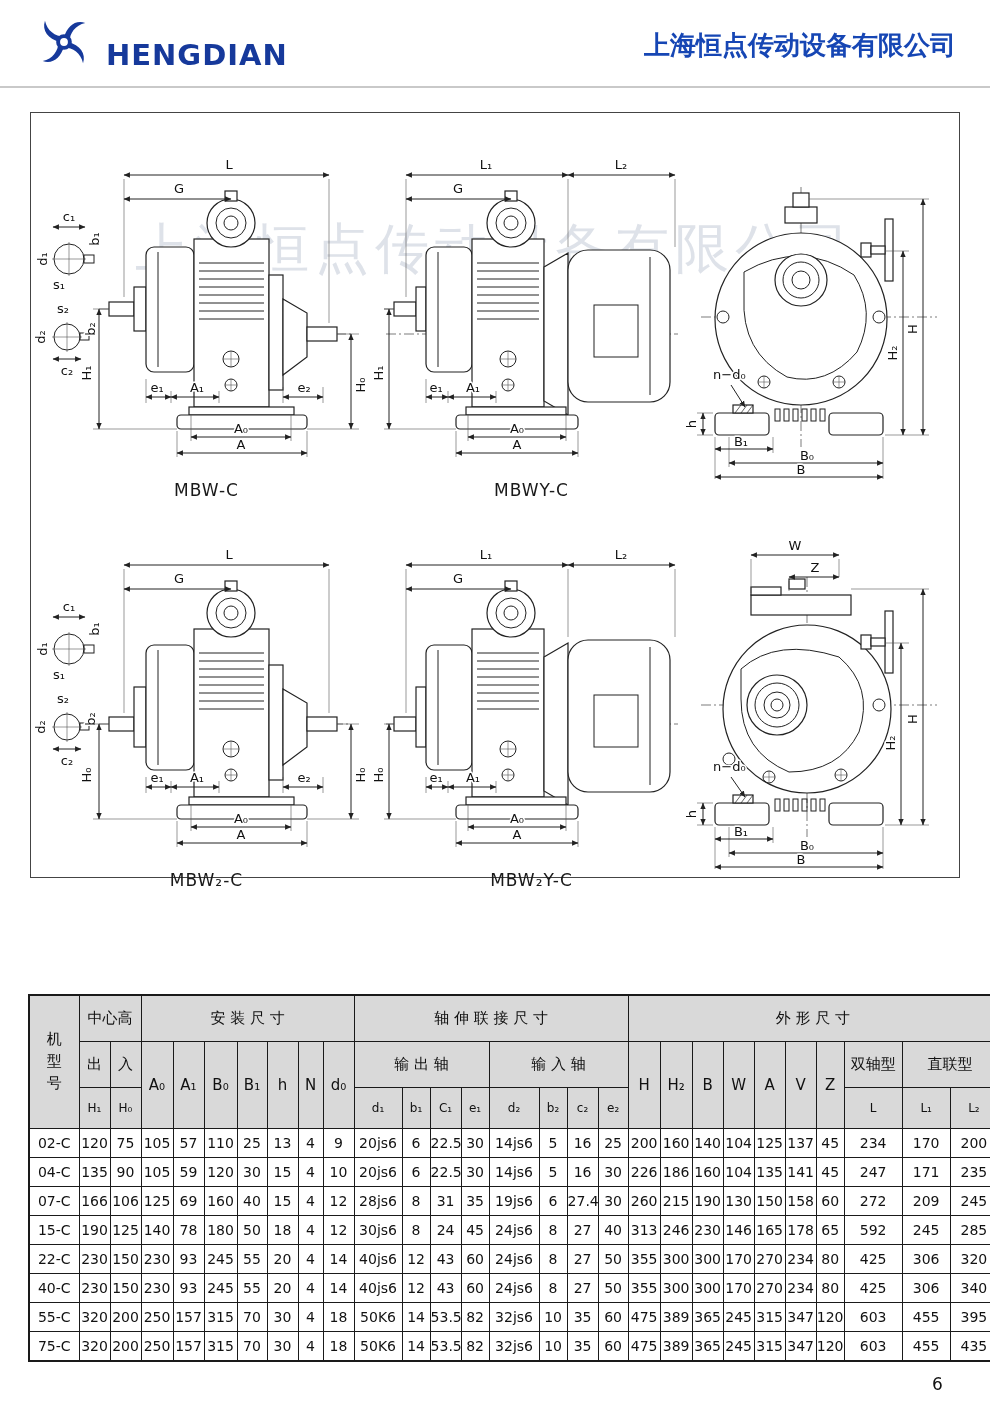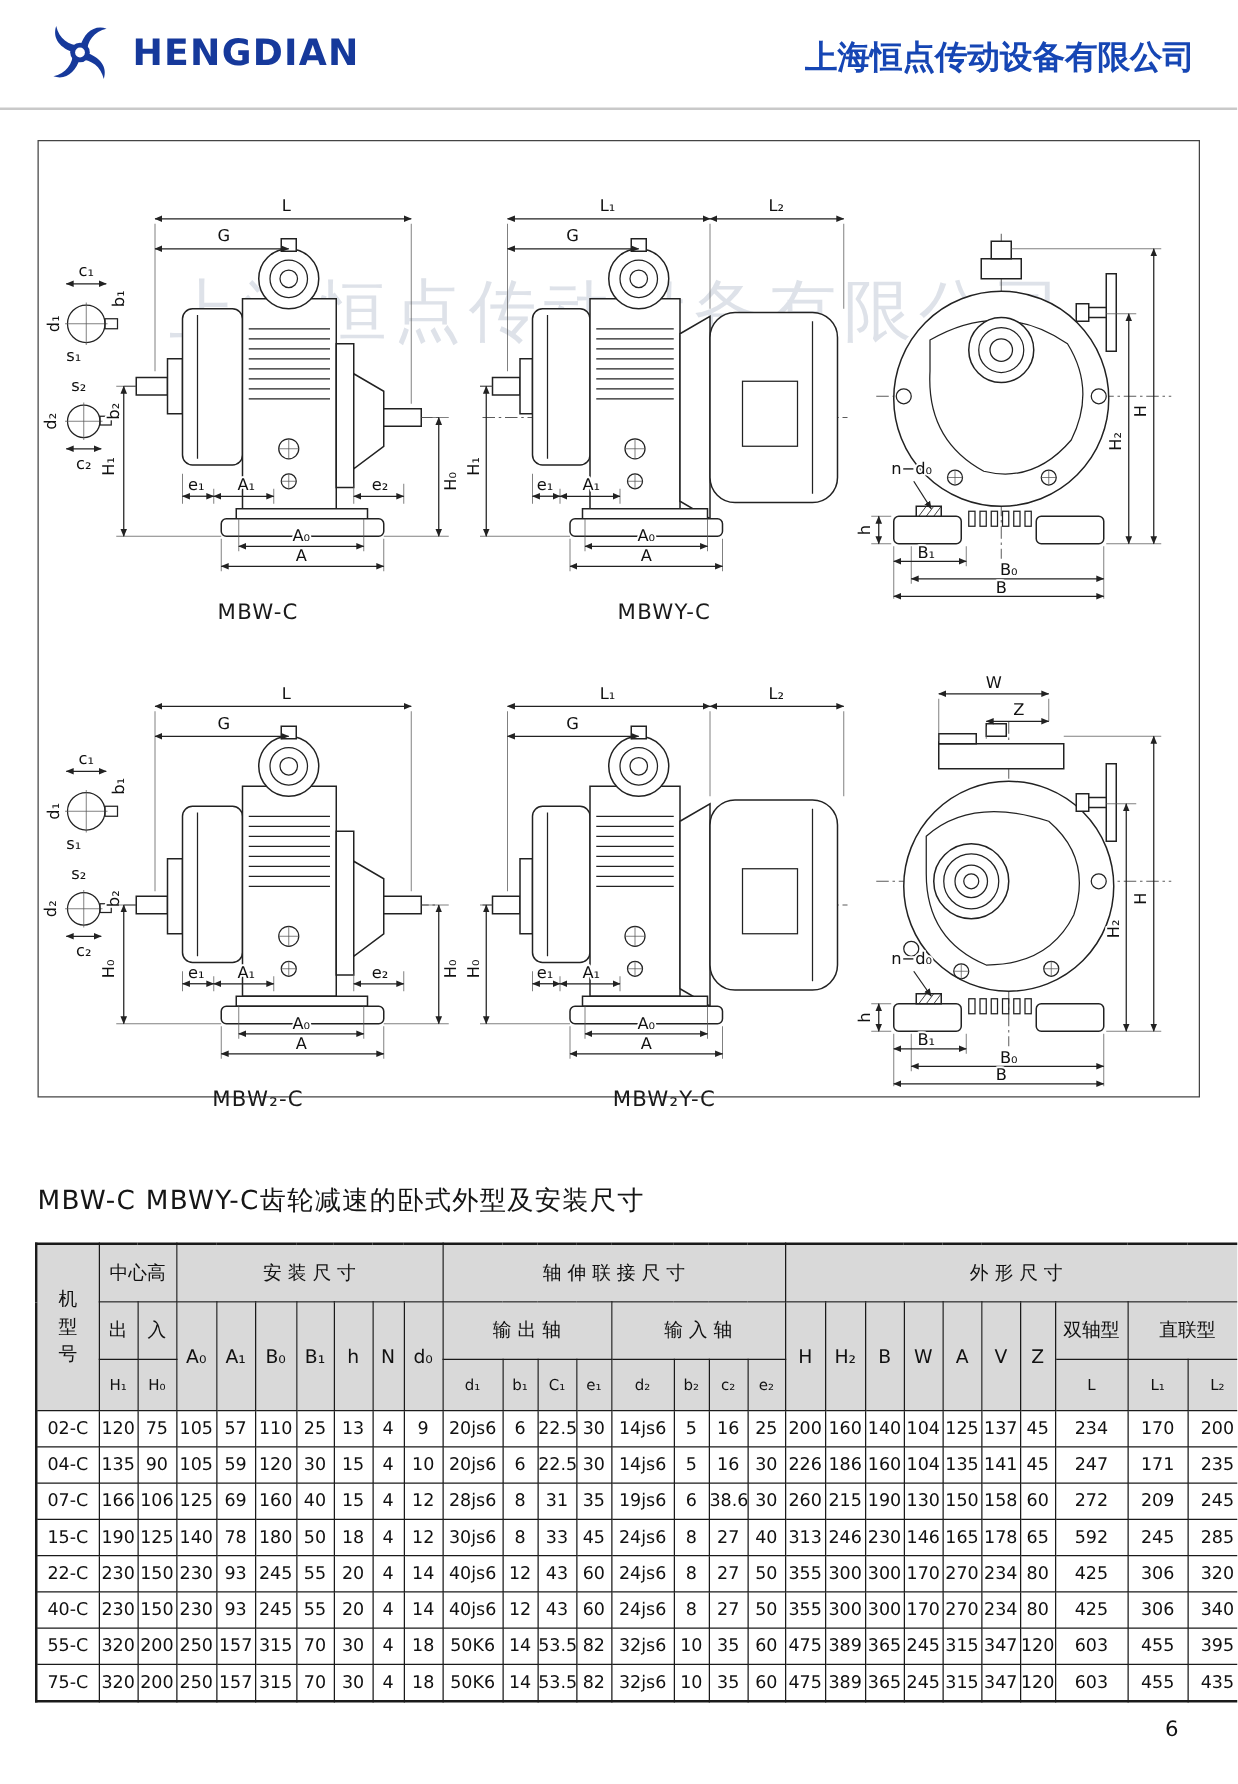--- a/index.html
+++ b/index.html
@@ -5,21 +5,21 @@
   :root{
     --brand:#16399b; --accent:#1646b4; --thead-bg:#d9d9d9; --line:#1a1a1a; --wm:#aab4c6;
   }
   *{box-sizing:border-box; margin:0; padding:0;}
   html,body{background:#fff;}
   body{font-family:"DejaVu Sans","Liberation Sans",sans-serif; color:#111;}
   .page{position:relative; width:990px; height:1427px; background:#fff; overflow:hidden;}
 
   
   .hdr{position:absolute; left:0; top:0; width:100%; height:88px; border-bottom:2px solid #c9c9c9;}
-  .logo-wrap{position:absolute; left:36px; top:12px; display:flex; align-items:center; gap:14px;}
+  .logo-wrap{position:absolute; left:36px; top:12px; display:flex; align-items:flex-end; gap:14px;}
   .brand-name{font-size:29px; font-weight:600; letter-spacing:1px; color:var(--brand);}
   .company-name{position:absolute; right:34px; top:28px; font-size:26px; font-weight:700; color:var(--accent);}
 
   
   .panel{position:absolute; left:30px; top:112px; width:930px; height:766px; border:1px solid #444; background:#fff;}
   .wm{position:absolute; left:0; right:0; top:100px; text-align:center; font-size:54px; letter-spacing:6px;
       color:var(--wm); opacity:.38; white-space:nowrap; overflow:hidden; pointer-events:none; z-index:1;}
   .drow{position:absolute; left:0; width:100%; display:flex; justify-content:space-between; padding:0 8px; z-index:2;}
   .drow1{top:34px;} .drow2{top:424px;}
   .dblock{display:flex; flex-direction:column; align-items:center;}
@@ -554,21 +554,20 @@
             <text class="dl" transform="rotate(-90 206 206)" x="206" y="206" text-anchor="middle">H₂</text>
             <line class="exl" x1="162" y1="52" x2="240" y2="52"></line>
             <line class="dln" x1="234" y1="52" x2="234" y2="288" marker-start="url(#m1)" marker-end="url(#m1)"></line>
             <text class="dl" transform="rotate(-90 228 182)" x="228" y="182" text-anchor="middle">H</text>
           </g>
         </svg>
       </div>
     </div>
   </div>
 
-  <div class="sec-title">MBW-C MBWY-C齿轮减速的卧式外型及安装尺寸</div>
 
   <div class="tblwrap">
     <table>
       <colgroup>
         <col style="width:50px">
           <col style="width:31px">
           <col style="width:31px">
         <col style="width:32px">
           <col style="width:31px">
           <col style="width:33px">
@@ -714,21 +713,21 @@
             <td>40</td>
             <td>15</td>
             <td>4</td>
             <td>12</td>
             <td>28js6</td>
             <td>8</td>
             <td>31</td>
             <td>35</td>
             <td>19js6</td>
             <td>6</td>
-            <td>38.6</td>
+            <td>27.4</td>
             <td>30</td>
             <td>260</td>
             <td>215</td>
             <td>190</td>
             <td>130</td>
             <td>150</td>
             <td>158</td>
             <td>60</td>
             <td>272</td>
             <td>209</td>
@@ -740,21 +739,21 @@
             <td>125</td>
             <td>140</td>
             <td>78</td>
             <td>180</td>
             <td>50</td>
             <td>18</td>
             <td>4</td>
             <td>12</td>
             <td>30js6</td>
             <td>8</td>
-            <td>33</td>
+            <td>24</td>
             <td>45</td>
             <td>24js6</td>
             <td>8</td>
             <td>27</td>
             <td>40</td>
             <td>313</td>
             <td>246</td>
             <td>230</td>
             <td>146</td>
             <td>165</td>

